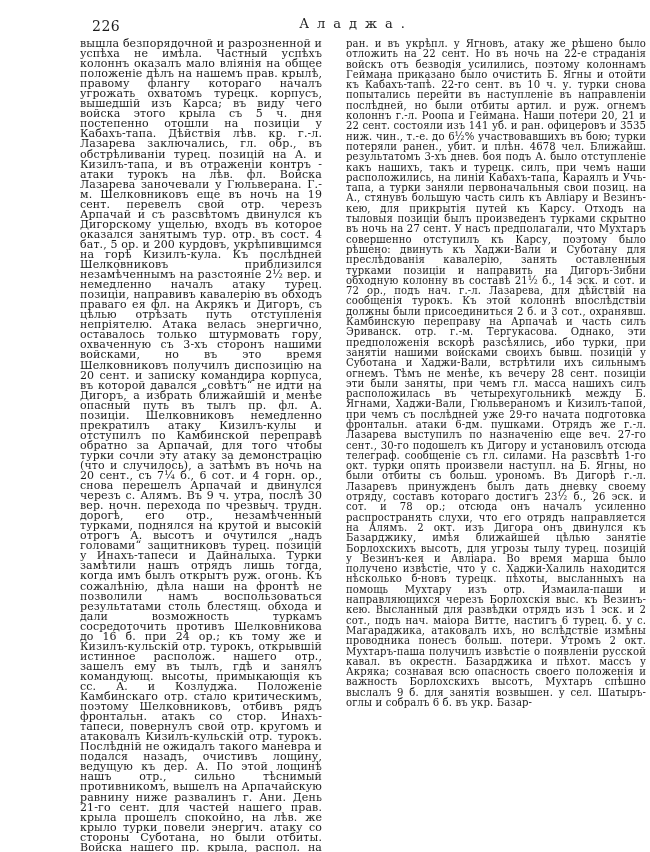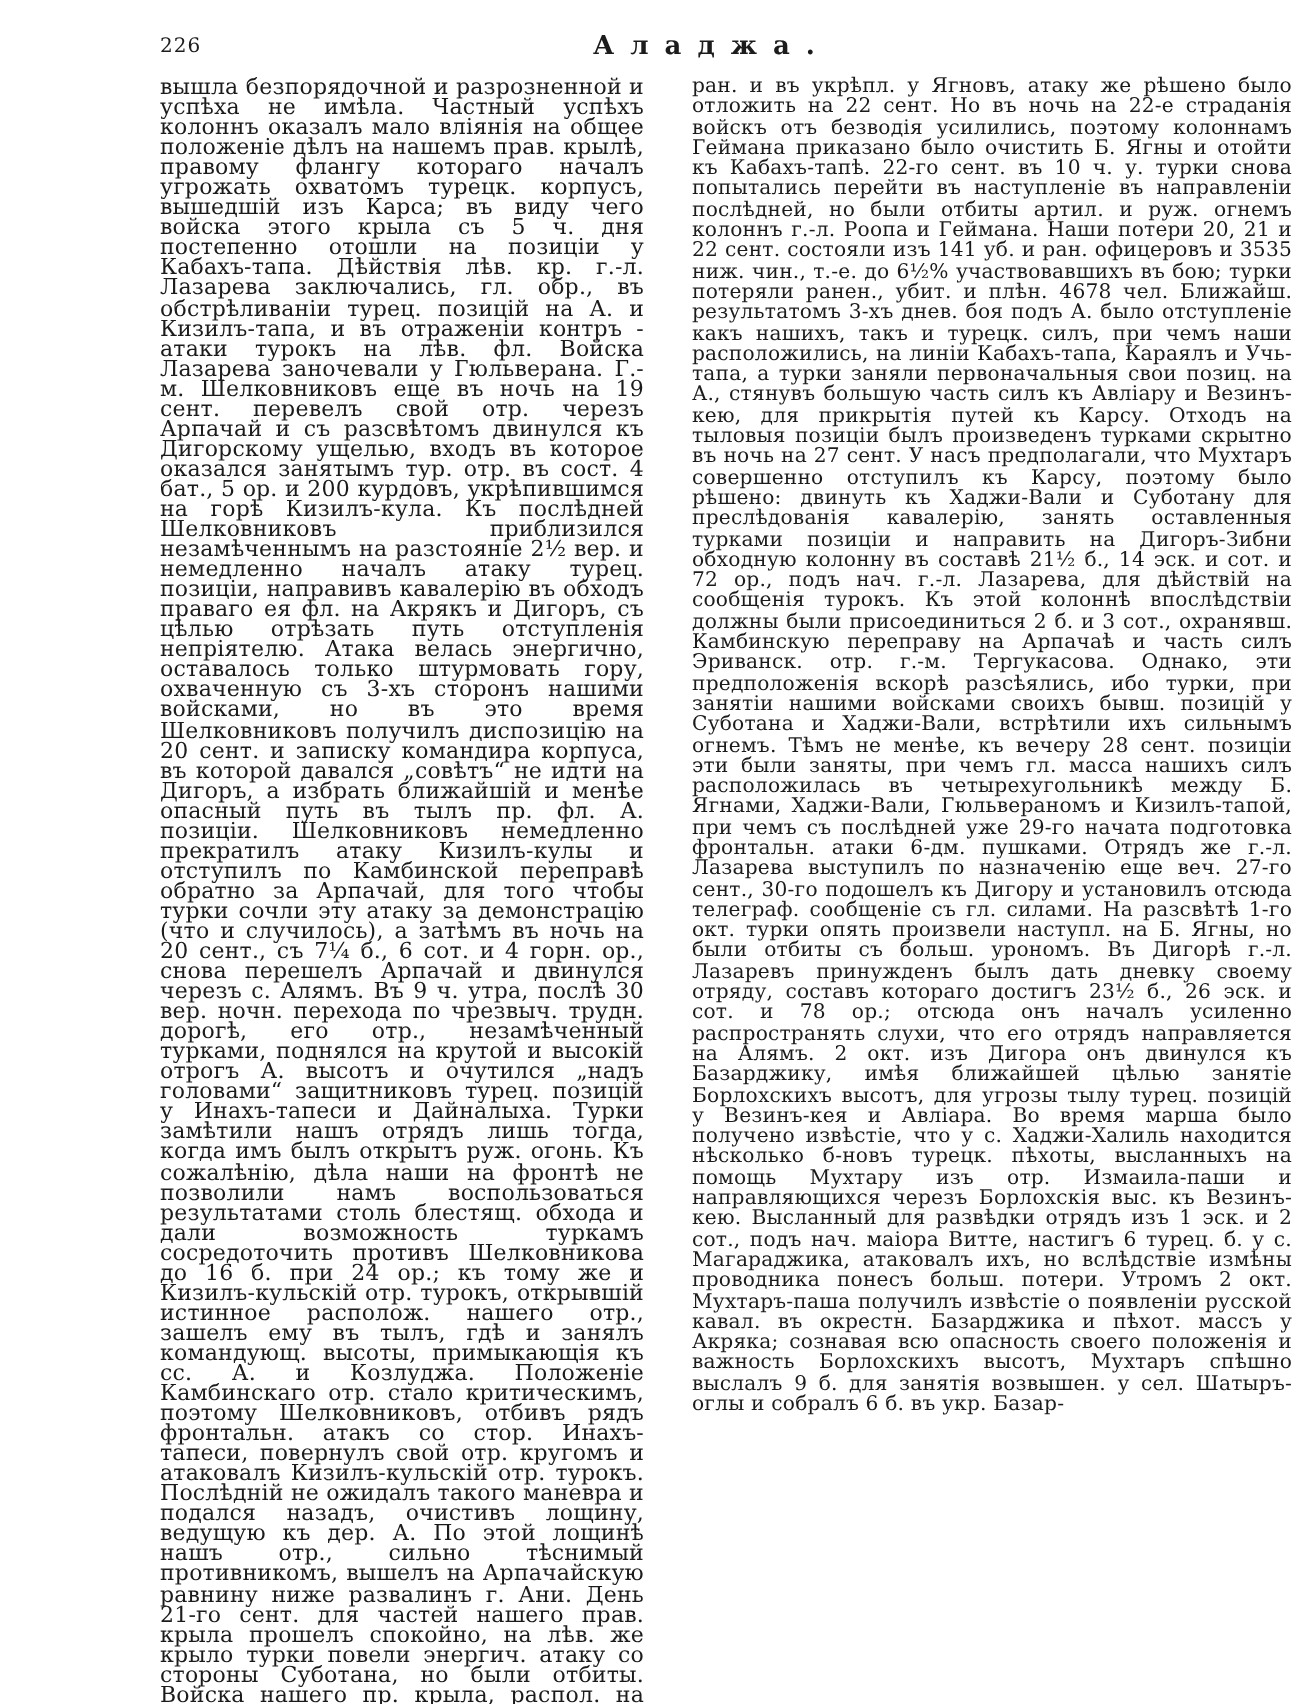--- a/index.html
+++ b/index.html
@@ -18,32 +18,32 @@
   }
   .page-header {
     position: absolute;
     top: 16px;
     left: 80px;
     right: 18px;
     height: 18px;
   }
   .page-num {
     position: absolute;
-    left: 0;
+    left: 12px;
     top: 2px;
-    font-size: 10px;
+    font-size: 14px;
     letter-spacing: 0.5px;
   }
   .page-title {
     position: absolute;
     left: 0;
     right: 0;
     top: 0;
     text-align: center;
-    font-weight: bold;
+    font-weight: normal;
     font-size: 13px;
     letter-spacing: 8px;
   }
   .columns {
     position: absolute;
     top: 39px;
     left: 80px;
     display: flex;
     align-items: flex-start;
   }

